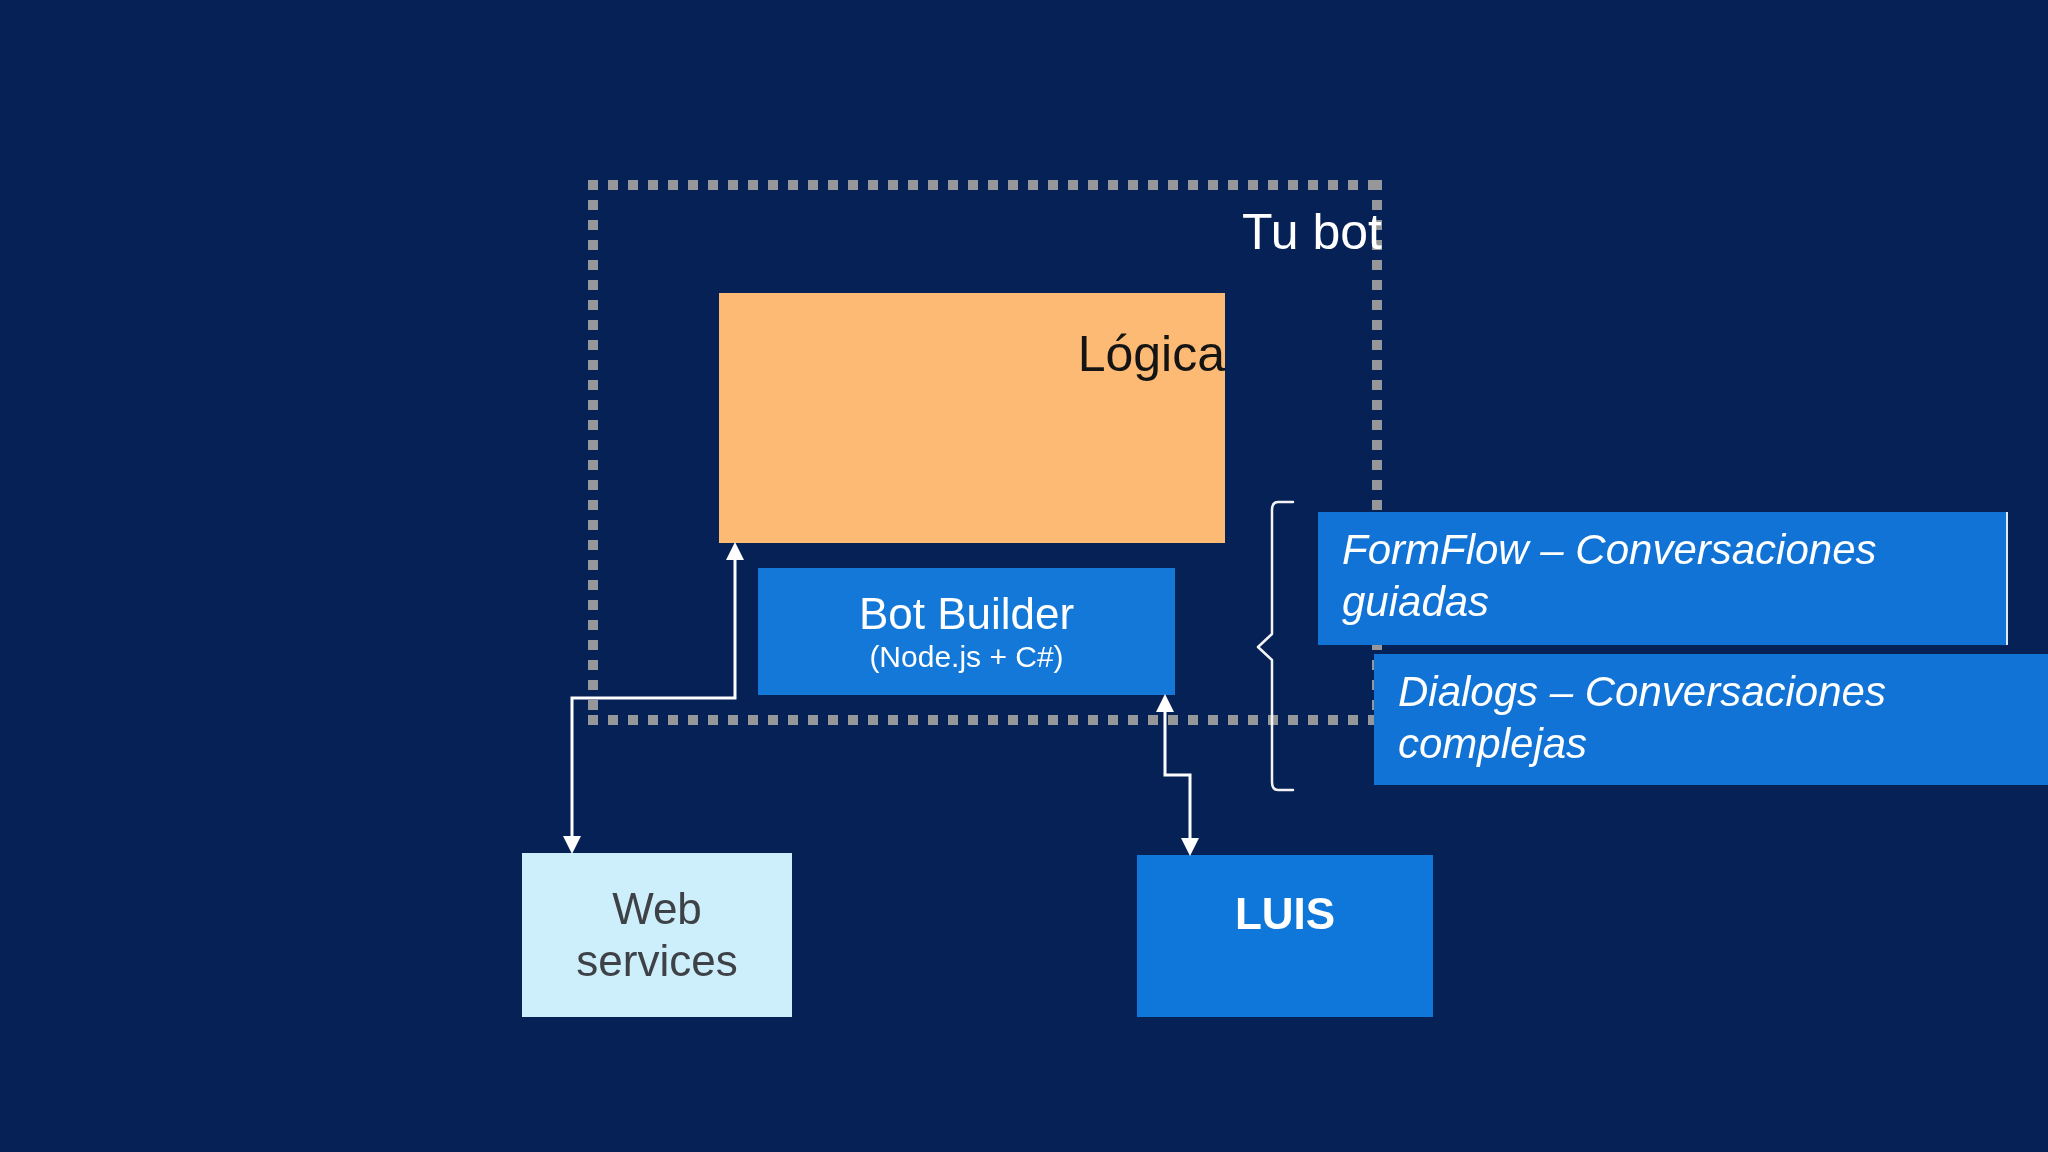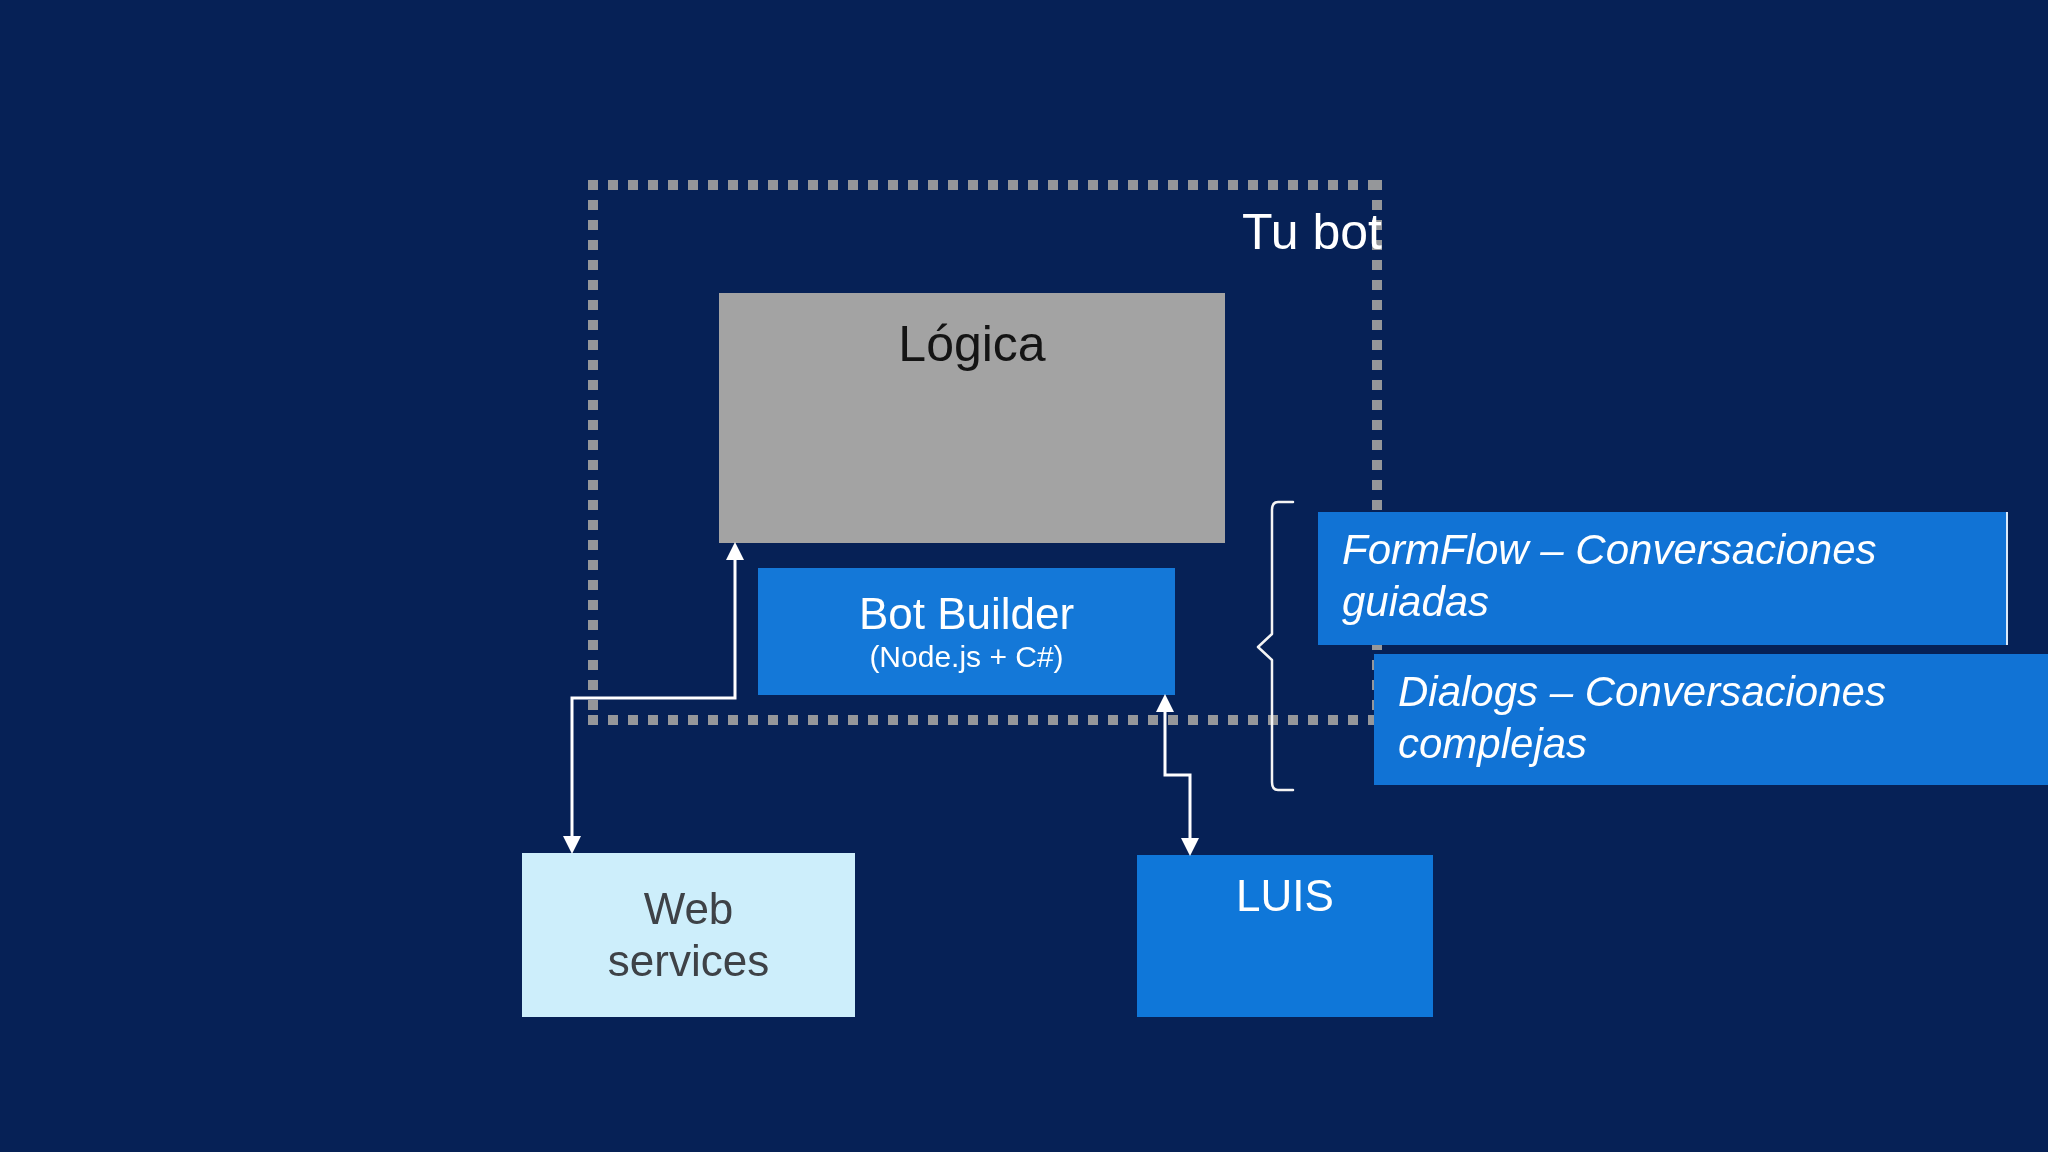--- a/index.html
+++ b/index.html
@@ -18,44 +18,44 @@
   .dot-right {left:1372px;top:180px;height:545px;}
 
   .container-title{
     position:absolute;z-index:2;left:588px;top:203px;width:794px;
     text-align:right;color:#ffffff;font-size:50px;line-height:58px;
   }
 
   
   .box{position:absolute;z-index:2;box-sizing:border-box;}
   .logica{
-    left:719px;top:293px;width:506px;height:250px;background:#a3a3a3;
-    color:#141414;font-size:50px;text-align:center;padding-top:22px;
+    left:719px;top:293px;width:506px;height:250px;background:#fdba74;
+    color:#141414;font-size:50px;text-align:right;padding-top:32px;
   }
   .botbuilder{
     left:758px;top:568px;width:417px;height:127px;background:#1478d8;
     color:#ffffff;text-align:center;display:flex;flex-direction:column;
     justify-content:center;
   }
   .botbuilder .bb-title{font-size:44px;line-height:50px;}
   .botbuilder .bb-sub{font-size:30px;line-height:36px;}
   .sideblue{
     background:#1173d5;color:#ffffff;font-size:42px;line-height:52px;
     padding:12px 0 0 24px;border-right:2px solid rgba(255,255,255,.85);font-style:italic;
   }
   .formflow{left:1318px;top:512px;width:690px;height:133px;}
   .dialogs {left:1374px;top:654px;width:690px;height:131px;}
   .webservices{
-    left:522px;top:853px;width:333px;height:164px;background:#cdeefb;
+    left:522px;top:853px;width:270px;height:164px;background:#cdeefb;
     color:#3e4247;font-size:44px;line-height:52px;text-align:center;
     display:flex;flex-direction:column;justify-content:center;
   }
   .luis{
     left:1137px;top:855px;width:296px;height:162px;background:#0f77d9;
-    color:#ffffff;font-size:44px;text-align:center;padding-top:16px;
+    color:#ffffff;font-size:44px;text-align:center;padding-top:34px;font-weight:bold;
   }
 
   
   .overlay{position:absolute;z-index:3;left:0;top:0;}
 </style>
 </head>
 <body>
 
 <div class="stage">
 

